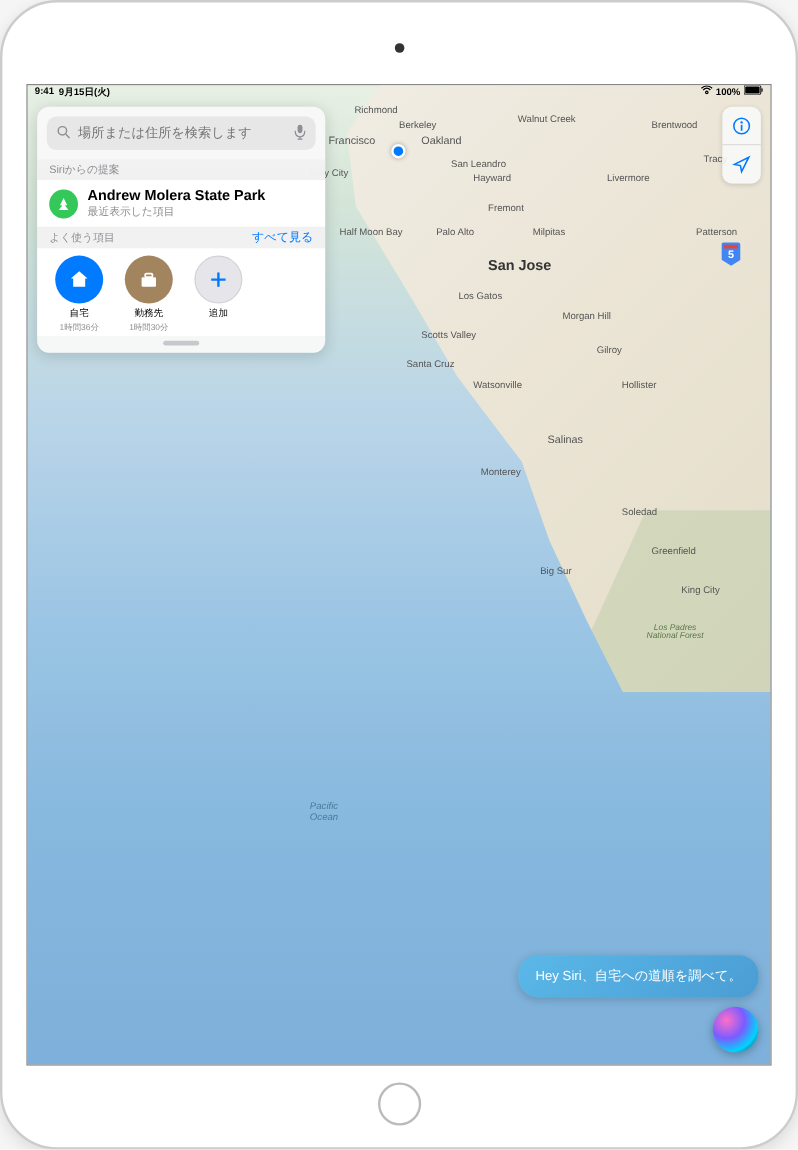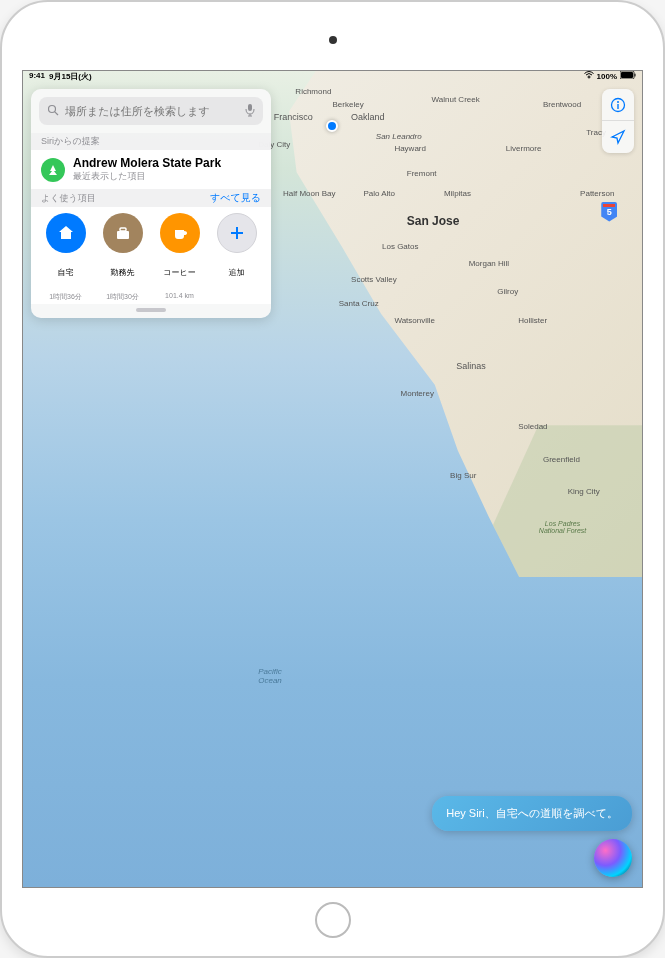--- a/index.html
+++ b/index.html
@@ -214,21 +214,21 @@
     .favorites-row {
       display: flex;
       gap: 8px;
       padding: 6px 10px 2px;
       background: #fff;
     }
     .favorite-item {
       display: flex;
       flex-direction: column;
       align-items: center;
-      gap: 14px;
+      gap: 2px;
       width: 50px;
     }
     .fav-circle {
       width: 40px;
       height: 40px;
       border-radius: 50%;
       display: flex;
       align-items: center;
       justify-content: center;
       color: #fff;
@@ -330,21 +330,21 @@
       <div class="forest-area"></div>
     </div>
 
     <div id="cities-layer">
         <div class="city-label " style="left: 44%; top: 2%;">Richmond</div>
         <div class="city-label " style="left: 50%; top: 3.5%;">Berkeley</div>
         <div class="city-label " style="left: 66%; top: 3%;">Walnut Creek</div>
         <div class="city-label " style="left: 84%; top: 3.5%;">Brentwood</div>
         <div class="city-label med" style="left: 40.5%; top: 5%;">Francisco</div>
         <div class="city-label med" style="left: 53%; top: 5%;">Oakland</div>
-        <div class="city-label " style="left: 57%; top: 7.5%; font-style: italic;">San Leandro</div>
+        <div class="city-label " style="left: 57%; top: 7.5%;">San Leandro</div>
         <div class="city-label " style="left: 91%; top: 7%;">Tracy</div>
         <div class="city-label " style="left: 38%; top: 8.5%;">Daly City</div>
         <div class="city-label " style="left: 60%; top: 9%;">Hayward</div>
         <div class="city-label " style="left: 78%; top: 9%;">Livermore</div>
         <div class="city-label " style="left: 62%; top: 12%;">Fremont</div>
         <div class="city-label " style="left: 42%; top: 14.5%;">Half Moon Bay</div>
         <div class="city-label " style="left: 55%; top: 14.5%;">Palo Alto</div>
         <div class="city-label " style="left: 68%; top: 14.5%;">Milpitas</div>
         <div class="city-label " style="left: 90%; top: 14.5%;">Patterson</div>
         <div class="city-label big" style="left: 62%; top: 17.5%;">San Jose</div>
@@ -420,29 +420,20 @@
           <div class="fav-circle brown">
             <svg width="20" height="20" viewBox="0 0 20 20">
                 <rect x="4" y="8" width="12" height="8" rx="1" fill="#fff"></rect>
                 <rect x="7" y="5" width="6" height="3" rx="1" fill="none" stroke="#fff" stroke-width="1.5"></rect>
               </svg>
           </div>
           <div class="fav-label">勤務先</div>
           <div class="fav-sub">1時間30分</div>
         </div>
         <div class="favorite-item">
-          <div class="fav-circle orange">
-            <svg width="20" height="20" viewBox="0 0 20 20">
-                <path d="M5 7 L5 13 Q5 16 8 16 L11 16 Q14 16 14 13 L14 7 Z M14 8 Q17 8 17 10 Q17 12 14 12" fill="#fff"></path>
-              </svg>
-          </div>
-          <div class="fav-label">コーヒー</div>
-          <div class="fav-sub">101.4 km</div>
-        </div>
-        <div class="favorite-item">
           <div class="fav-circle add">
             <svg width="18" height="18" viewBox="0 0 18 18">
                 <line x1="9" y1="3" x2="9" y2="15" stroke="#007aff" stroke-width="2"></line>
                 <line x1="3" y1="9" x2="15" y2="9" stroke="#007aff" stroke-width="2"></line>
               </svg>
           </div>
           <div class="fav-label">追加</div>
           <div class="fav-sub"></div>
         </div>
       </div>

